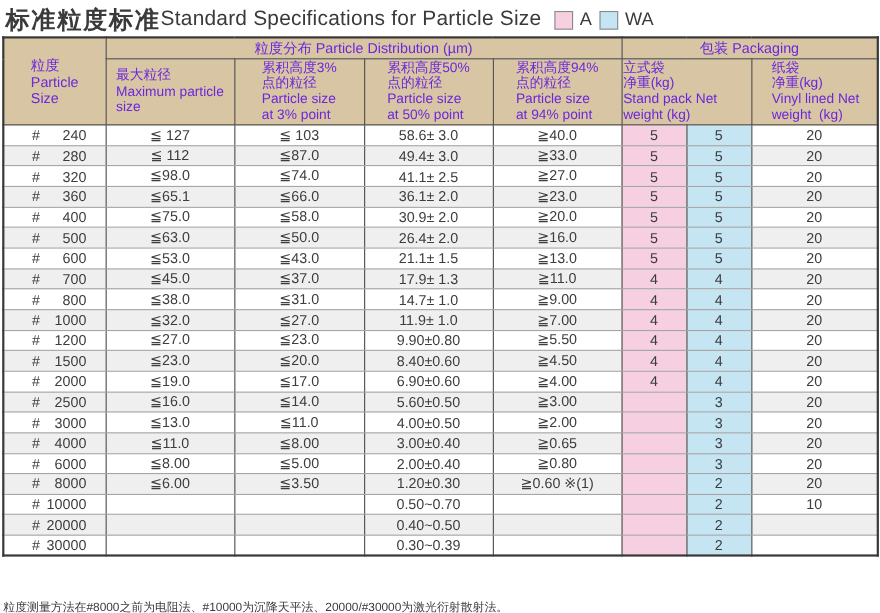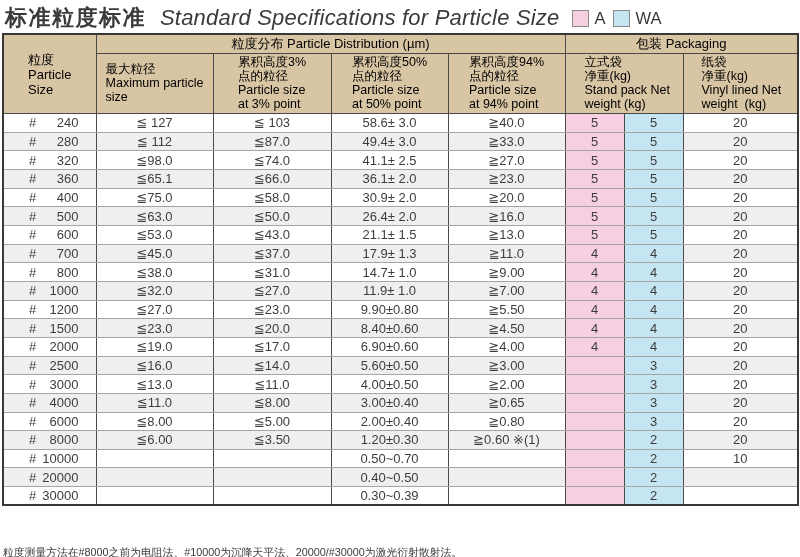--- a/index.html
+++ b/index.html
@@ -13,42 +13,42 @@
   }
   *{box-sizing:border-box;}
   html,body{margin:0;padding:0;}
   body{
     width:800px;height:557px;overflow:hidden;background:#ffffff;
     font-family:"Liberation Sans","DejaVu Sans",sans-serif;color:var(--ink);
   }
   
   .titlebar{height:33px;display:flex;align-items:center;padding:3px 0 0 5px;}
   .title-zh{font-size:22px;font-weight:bold;letter-spacing:1.5px;white-space:pre;}
-  .title-en{font-size:22px;margin-left:14px;white-space:pre;letter-spacing:.2px;font-style:italic;}
+  .title-en{font-size:19px;white-space:pre;letter-spacing:.2px;}
   .legend{display:flex;align-items:center;margin-left:12px;}
   .swatch{width:17px;height:17px;border:1px solid #8a8a8a;display:inline-block;flex:0 0 auto;}
   .swatch-a{background:var(--col-a);}
   .swatch-wa{background:var(--col-wa);}
   .legend-label{font-size:16.5px;margin:0 7px 0 6px;}
   
   table{
     border-collapse:collapse;table-layout:fixed;width:795px;margin-left:2px;
     border:2px solid #383838;
   }
   thead th{
     background:var(--header-bg);font-weight:normal;border:1px solid var(--line-dark);
-    padding:0;text-align:center;vertical-align:middle;color:#000000;
+    padding:0;text-align:center;vertical-align:middle;color:#6d28d9;
   }
   tr.h1{height:17px;}
   tr.h1 th{font-size:13px;}
   tr.h2{height:60px;}
   .hwrap{display:inline-block;text-align:left;white-space:pre;font-size:12.5px;line-height:14.2px;}
   th.corner .hwrap{line-height:15px;font-size:13px;}
   th.left{text-align:left;}
-  th.pad-sm{padding-left:19px;text-decoration:underline;}
+  th.pad-sm{padding-left:1px;text-decoration:underline;}
   th.pad-md{padding-left:18px;}
   tbody td{
     border:1px solid var(--line-dark);
     border-top:1px solid var(--line-light);
     border-bottom:1px solid var(--line-light);
     height:18.67px;padding:0;text-align:center;font-size:13px;white-space:pre;
     color:#3d3d3d;
   }
   tbody tr.alt td{background:var(--row-alt);}
   tbody td.col-a,tbody tr.alt td.col-a{background:var(--col-a);}

